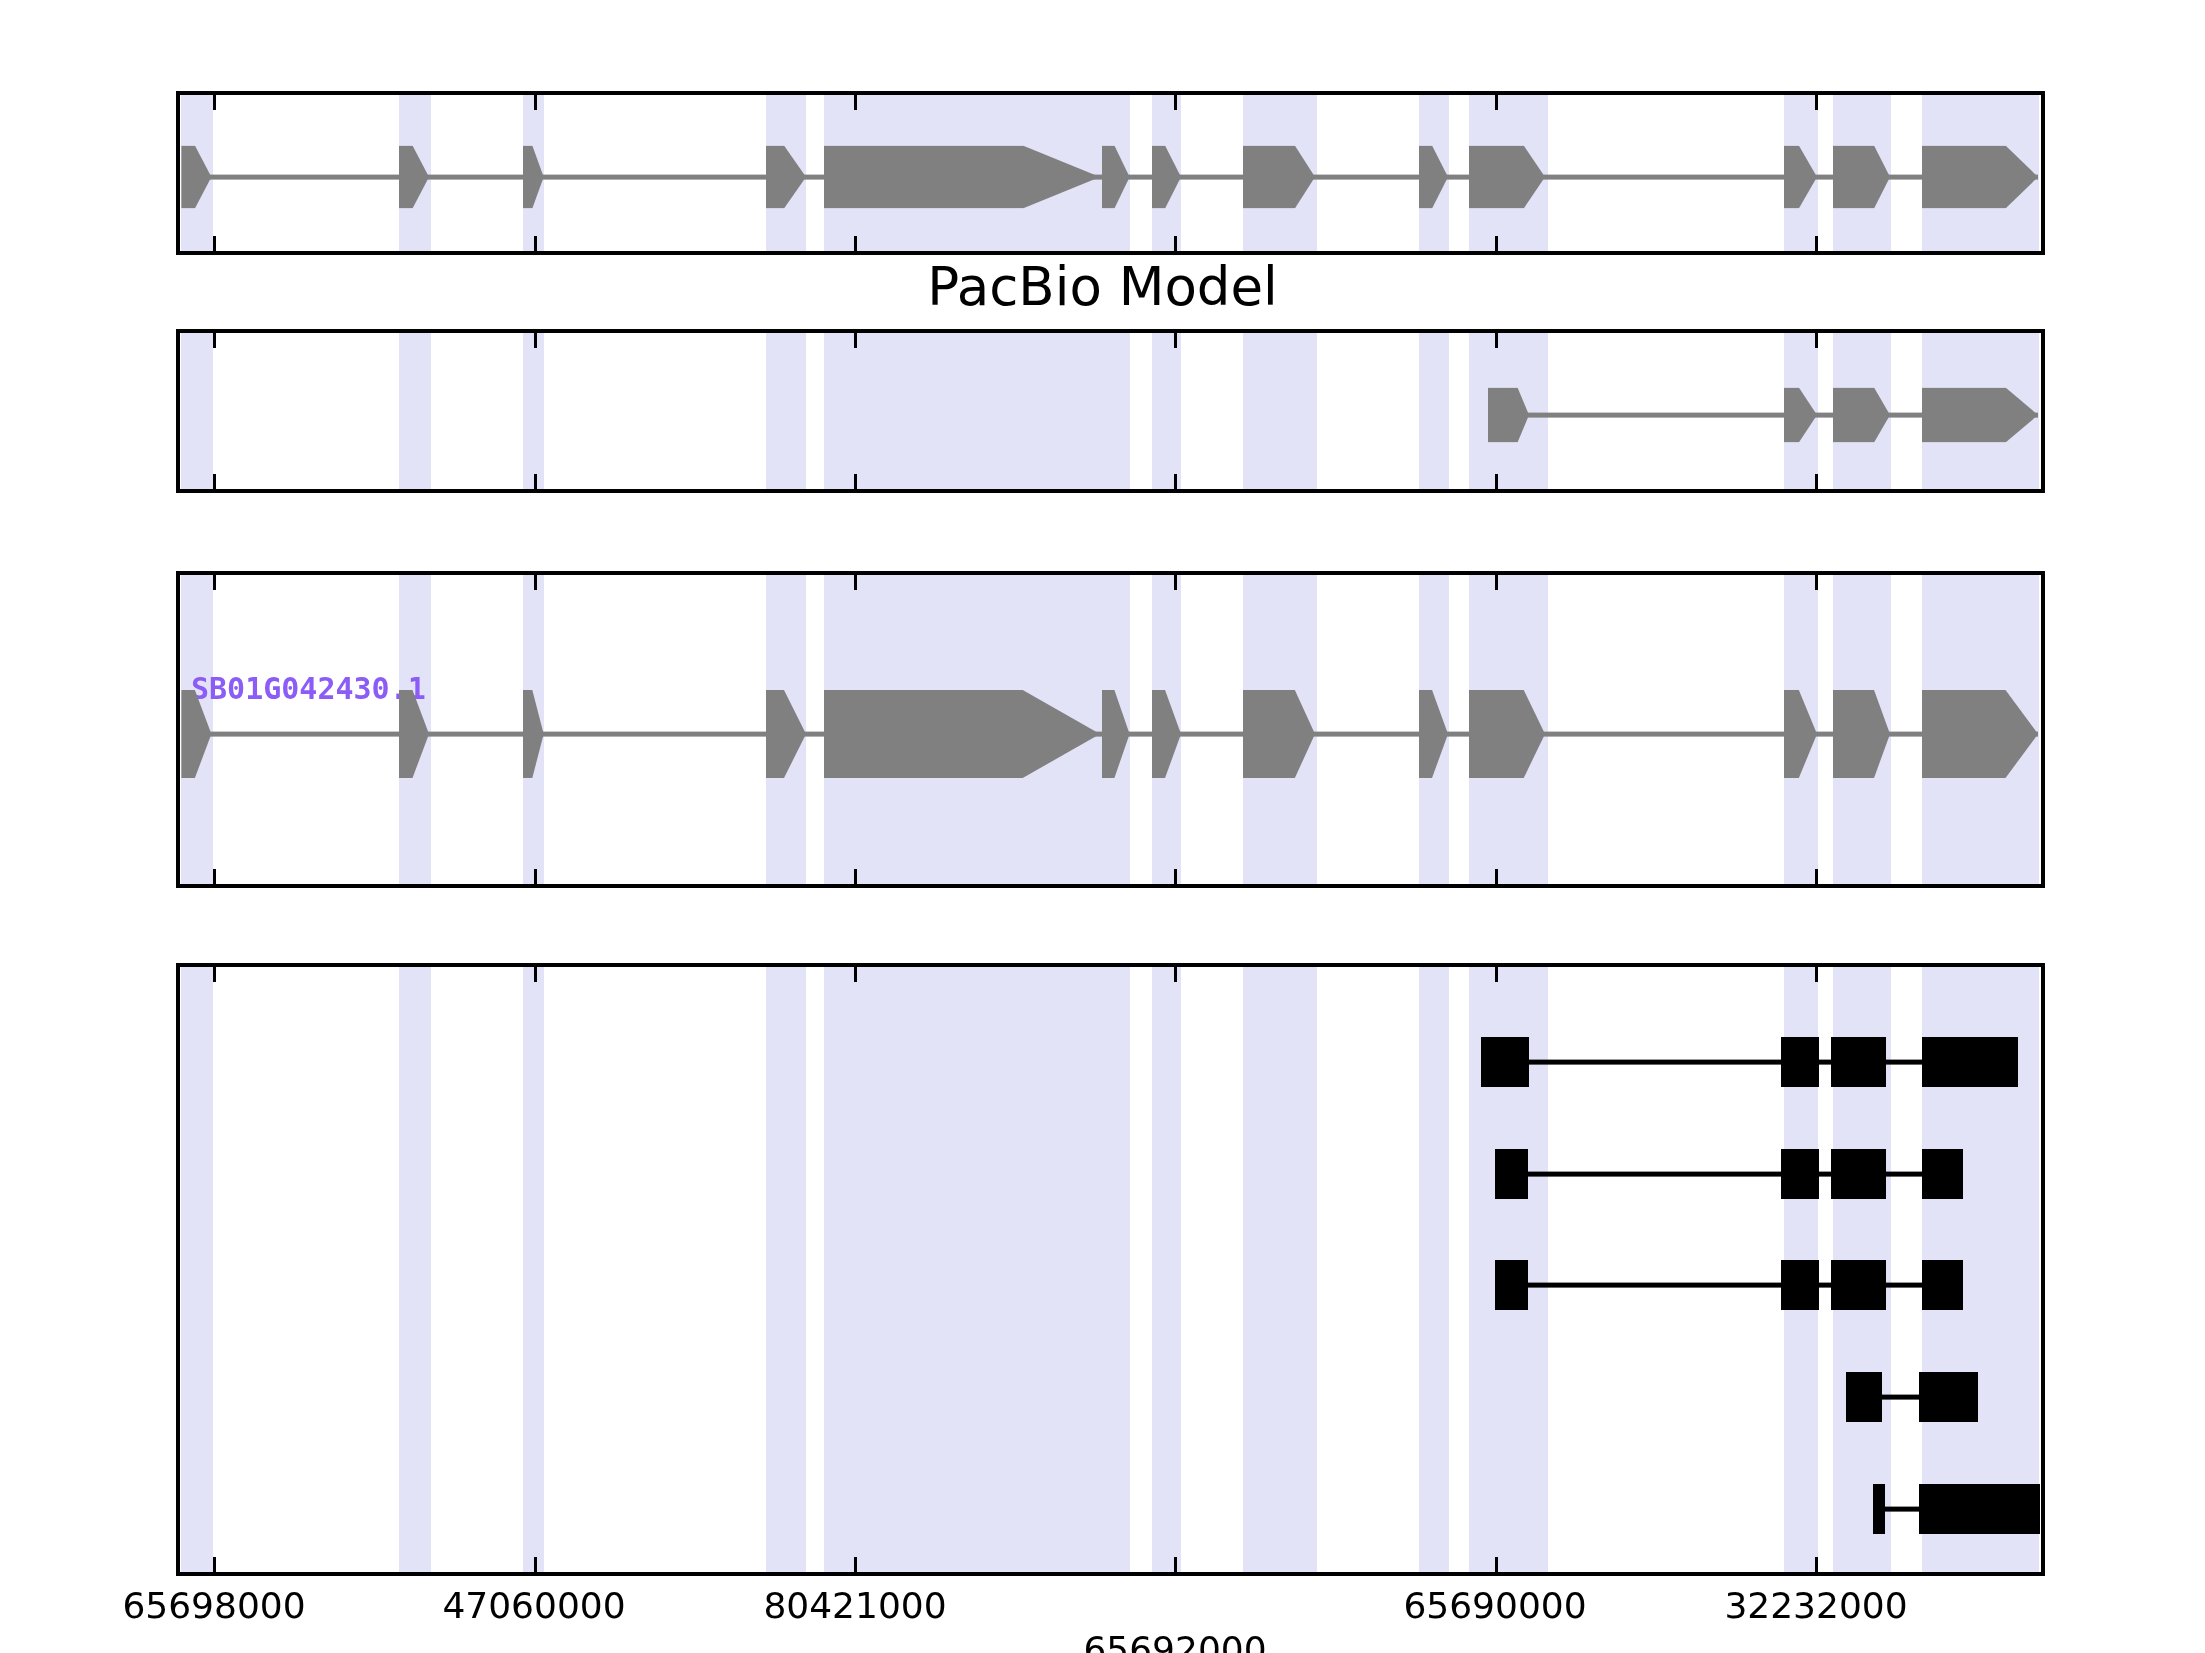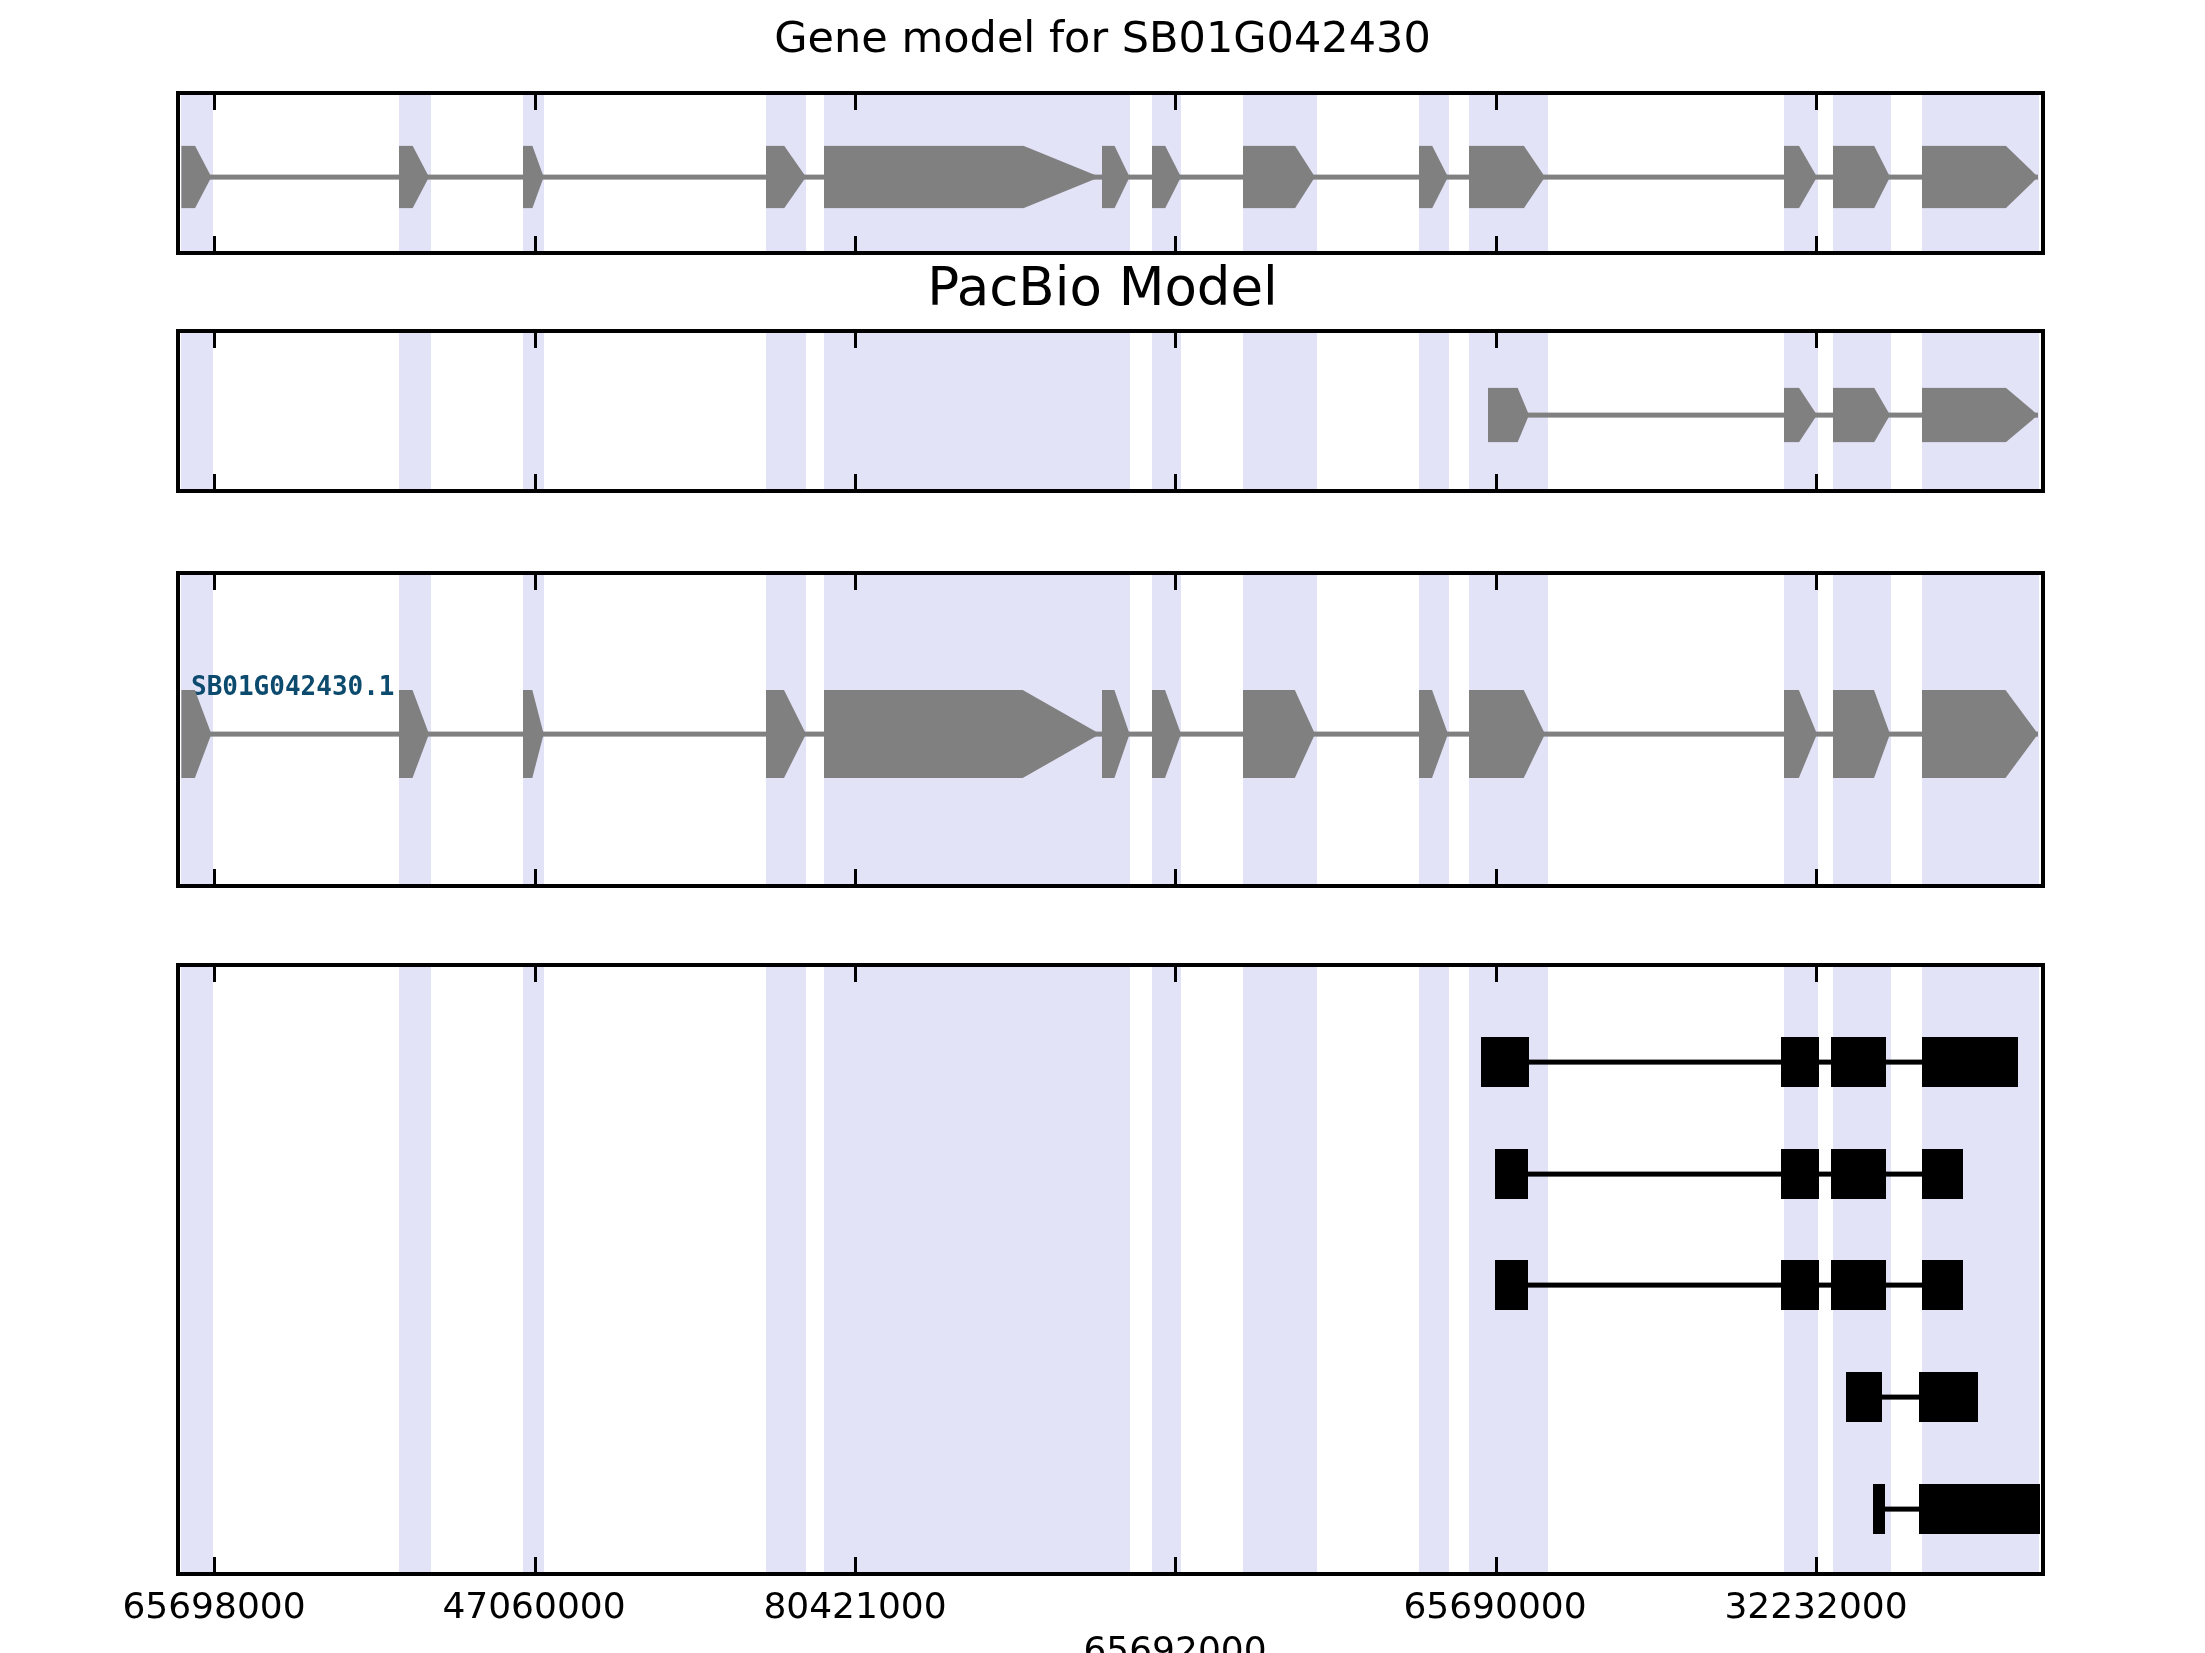--- a/index.html
+++ b/index.html
@@ -99,41 +99,40 @@
     position: absolute;
     background: #000000;
     transform: translateY(-50%);
   }
 
   
   .iso-label {
     position: absolute;
     font-family: "DejaVu Sans Mono", monospace;
     font-weight: bold;
-    font-size: 26px;
-    color: #0c4a6e;
+    font-size: 30px;
+    color: #8b5cf6;
     white-space: nowrap;
   }
 
   
   .xticklabel {
     position: absolute;
     font-family: "DejaVu Sans", sans-serif;
     font-size: 36px;
     color: #000000;
     transform: translateX(-50%);
     white-space: nowrap;
   }
 </style>
 </head>
 <body>
 
 <div id="figure">
 
-  <div class="panel-title" id="fig-title">Gene model for SB01G042430</div>
 
   <div class="panel-title" id="title-pacbio">PacBio Model</div>
 
 
 
   <div class="axes" id="axes-gene-model" style="left:176px; top:91px; width:1869px; height:164px;">
     <div class="bands-layer">
         <div class="band" style="left: 1.4px; width: 32px; background: rgb(227, 227, 248);"></div>
         <div class="band" style="left: 219px; width: 32px; background: rgb(227, 227, 248);"></div>
         <div class="band" style="left: 343px; width: 20.7px; background: rgb(227, 227, 248);"></div>

